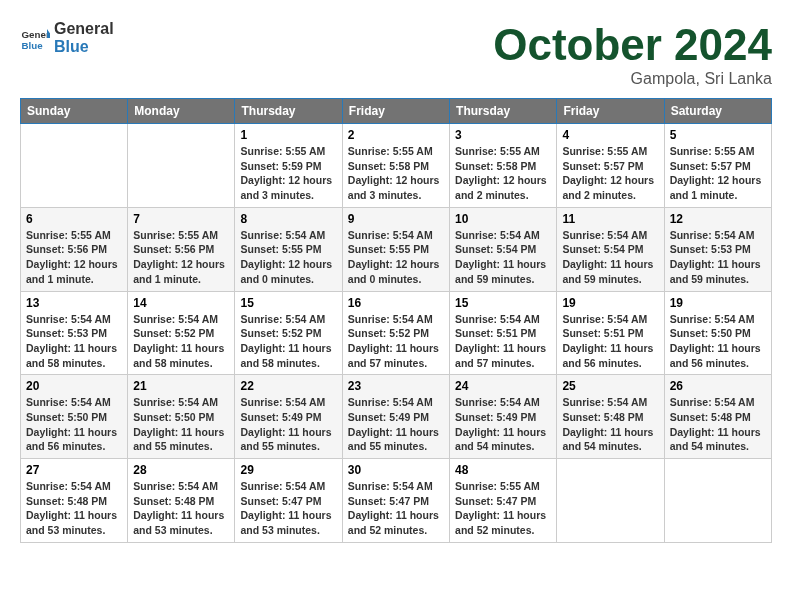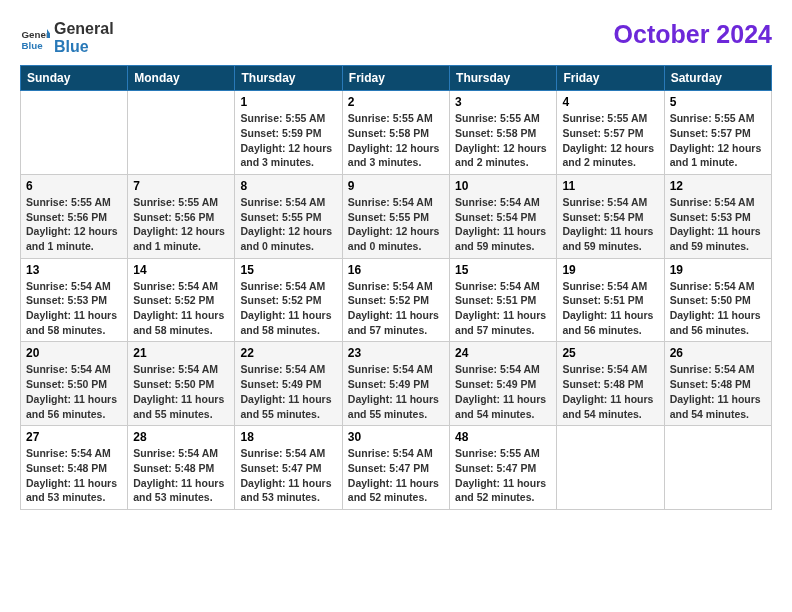--- a/index.html
+++ b/index.html
@@ -22,35 +22,35 @@
       gap: 4px;
     }
     .logo-icon {
       width: 30px;
       height: 30px;
     }
     .title-block {
       text-align: right;
     }
     .month-title {
-      font-size: 25px;
+      font-size: 44px;
       font-weight: bold;
-      color: #6d28d9;
+      color: #14532d;
     }
     .location-title {
       font-size: 16px;
       color: #555;
     }
     .calendar {
       width: 100%;
       border-collapse: collapse;
       font-size: 10.5px;
     }
     .calendar th {
-      background-color: #0c4a6e;
+      background-color: #737373;
       color: #fff;
       padding: 5px 6px;
       text-align: left;
       font-size: 12px;
       border: 1px solid #2979b8;
     }
     .calendar td {
       border: 1px solid #ccc;
       vertical-align: top;
       padding: 4px 5px;
@@ -86,20 +86,21 @@
       <text x="2" y="34" font-size="13" font-weight="bold" fill="#2979b8" font-family="Arial">Blue</text>
       <polygon points="36,8 44,20 36,20" fill="#2979b8"></polygon>
     </svg>
     <div style="display:flex;flex-direction:column;line-height:1.1;">
       <span style="font-size:16px;font-weight:bold;color:#333;">General</span>
       <span style="font-size:16px;font-weight:bold;color:#2979b8;">Blue</span>
     </div>
   </div>
   <div class="title-block">
     <div class="month-title">October 2024</div>
+    <div class="location-title">Gampola, Sri Lanka</div>
   </div>
 </div>
 
 <table class="calendar">
   <thead>
     <tr id="header-row">
     <th>Sunday</th>
         <th>Monday</th>
         <th>Thursday</th>
         <th>Friday</th>
@@ -226,21 +227,21 @@
       <tr>
         <td>
           <span class="day-num">27</span>
           <div class="cell-content">Sunrise: 5:54 AM<br>Sunset: 5:48 PM<br>Daylight: 11 hours and 53 minutes.</div>
         </td>
         <td>
           <span class="day-num">28</span>
           <div class="cell-content">Sunrise: 5:54 AM<br>Sunset: 5:48 PM<br>Daylight: 11 hours and 53 minutes.</div>
         </td>
         <td>
-          <span class="day-num">18</span>
+          <span class="day-num">29</span>
           <div class="cell-content">Sunrise: 5:54 AM<br>Sunset: 5:47 PM<br>Daylight: 11 hours and 53 minutes.</div>
         </td>
         <td>
           <span class="day-num">30</span>
           <div class="cell-content">Sunrise: 5:54 AM<br>Sunset: 5:47 PM<br>Daylight: 11 hours and 52 minutes.</div>
         </td>
         <td>
           <span class="day-num">48</span>
           <div class="cell-content">Sunrise: 5:55 AM<br>Sunset: 5:47 PM<br>Daylight: 11 hours and 52 minutes.</div>
         </td>

